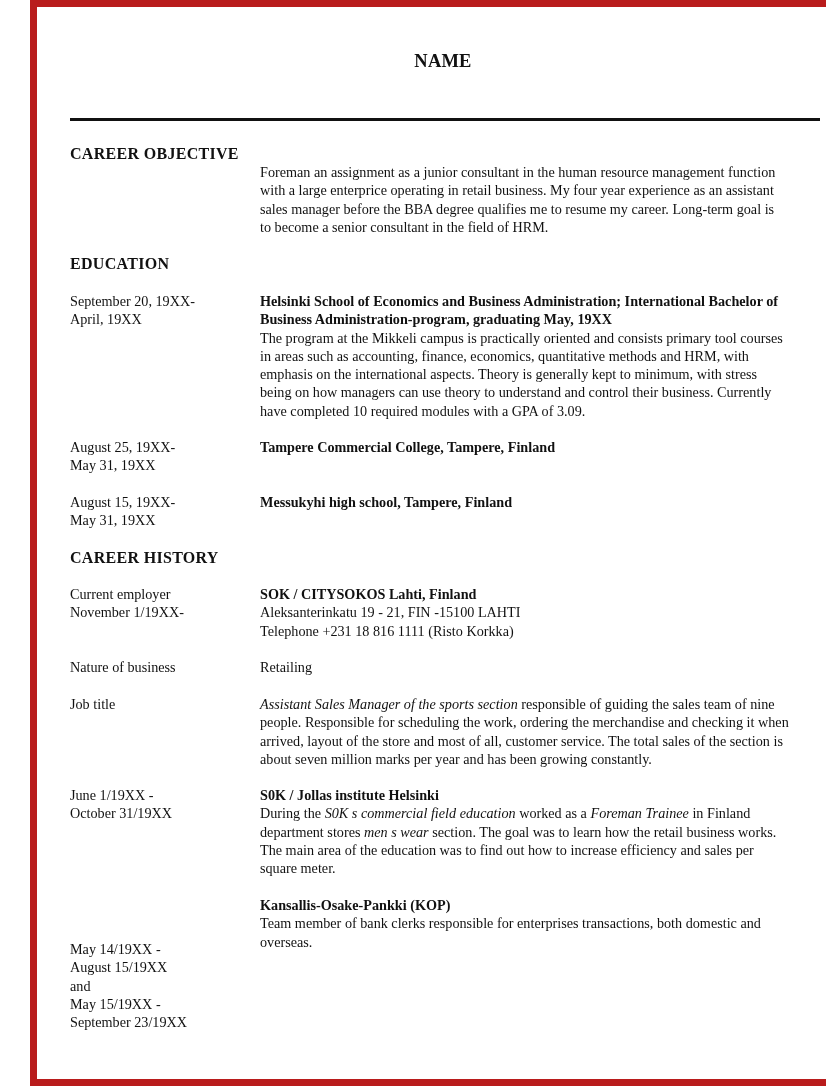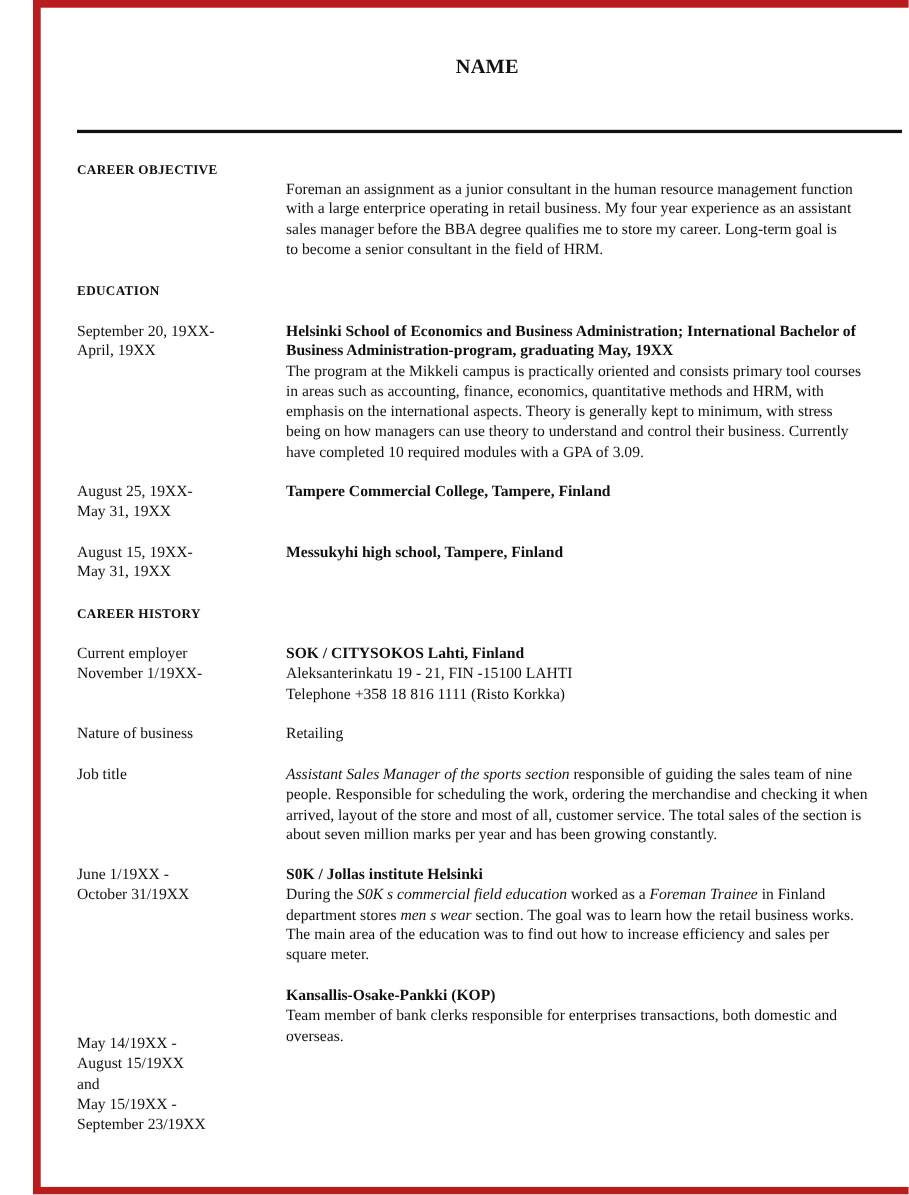--- a/index.html
+++ b/index.html
@@ -12,40 +12,40 @@
     color: #111; font-size: 14.2px; line-height: 18.3px; margin-left: 30px;
   }
   .name {
     position: absolute; top: 45px; left: 0; width: 100%;
     text-align: center; font-weight: bold; font-size: 18.5px; letter-spacing: 0.2px;
   }
   .rule {
     position: absolute; top: 111px; left: 33px; width: 750px; height: 3px; background: #111;
   }
   .abs { position: absolute; }
-  .heading { font-weight: bold; font-size: 12px; letter-spacing: 0.3px; left: 33px; }
+  .heading { font-weight: bold; font-size: 16px; letter-spacing: 0.3px; left: 33px; }
   .left { left: 33px; width: 180px; }
   .right { left: 223px; width: 560px; }
   .b { font-weight: bold; }
   .i { font-style: italic; }
   .line { display: block; white-space: nowrap; }
 </style>
 </head>
 <body>
 
 <div class="page">
 
   <div class="name">NAME</div>
   <div class="rule"></div>
 
   <div class="abs heading" style="top:138px;">CAREER OBJECTIVE</div>
   <div class="abs right" style="top:156px;">
     <span class="line">Foreman an assignment as a junior consultant in the human resource management function</span>
     <span class="line">with a large enterprice operating in retail business. My four year experience as an assistant</span>
-    <span class="line">sales manager before the BBA degree qualifies me to store my career. Long-term goal is</span>
+    <span class="line">sales manager before the BBA degree qualifies me to resume my career. Long-term goal is</span>
     <span class="line">to become a senior consultant in the field of HRM.</span>
   </div>
 
   <div class="abs heading" style="top:248px;">EDUCATION</div>
 
   <div class="abs left" style="top:285px;">
     <span class="line">September 20, 19XX-</span>
     <span class="line">April, 19XX</span>
   </div>
   <div class="abs right" style="top:285px;">
@@ -76,21 +76,21 @@
 
   <div class="abs heading" style="top:542px;">CAREER HISTORY</div>
 
   <div class="abs left" style="top:578px;">
     <span class="line">Current employer</span>
     <span class="line">November 1/19XX-</span>
   </div>
   <div class="abs right" style="top:578px;">
     <span class="line b">SOK / CITYSOKOS Lahti, Finland</span>
     <span class="line">Aleksanterinkatu 19 - 21, FIN -15100 LAHTI</span>
-    <span class="line">Telephone +358 18 816 1111 (Risto Korkka)</span>
+    <span class="line">Telephone +231 18 816 1111 (Risto Korkka)</span>
   </div>
 
   <div class="abs left" style="top:651px;">Nature of business</div>
   <div class="abs right" style="top:651px;">Retailing</div>
 
   <div class="abs left" style="top:688px;">Job title</div>
   <div class="abs right" style="top:688px;">
     <span class="line"><span class="i">Assistant Sales Manager of the sports section</span><span> responsible of guiding the sales team of nine</span></span>
     <span class="line">people. Responsible for scheduling the work, ordering the merchandise and checking it when</span>
     <span class="line">arrived, layout of the store and most of all, customer service. The total sales of the section is</span>

